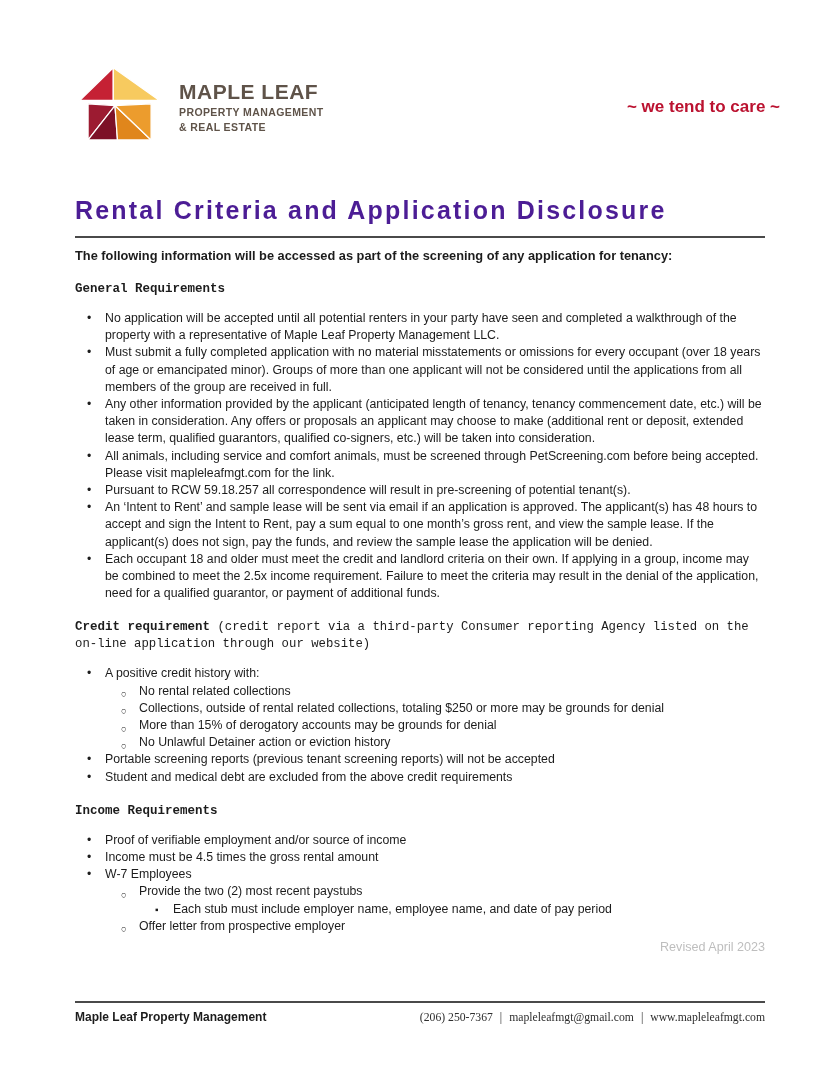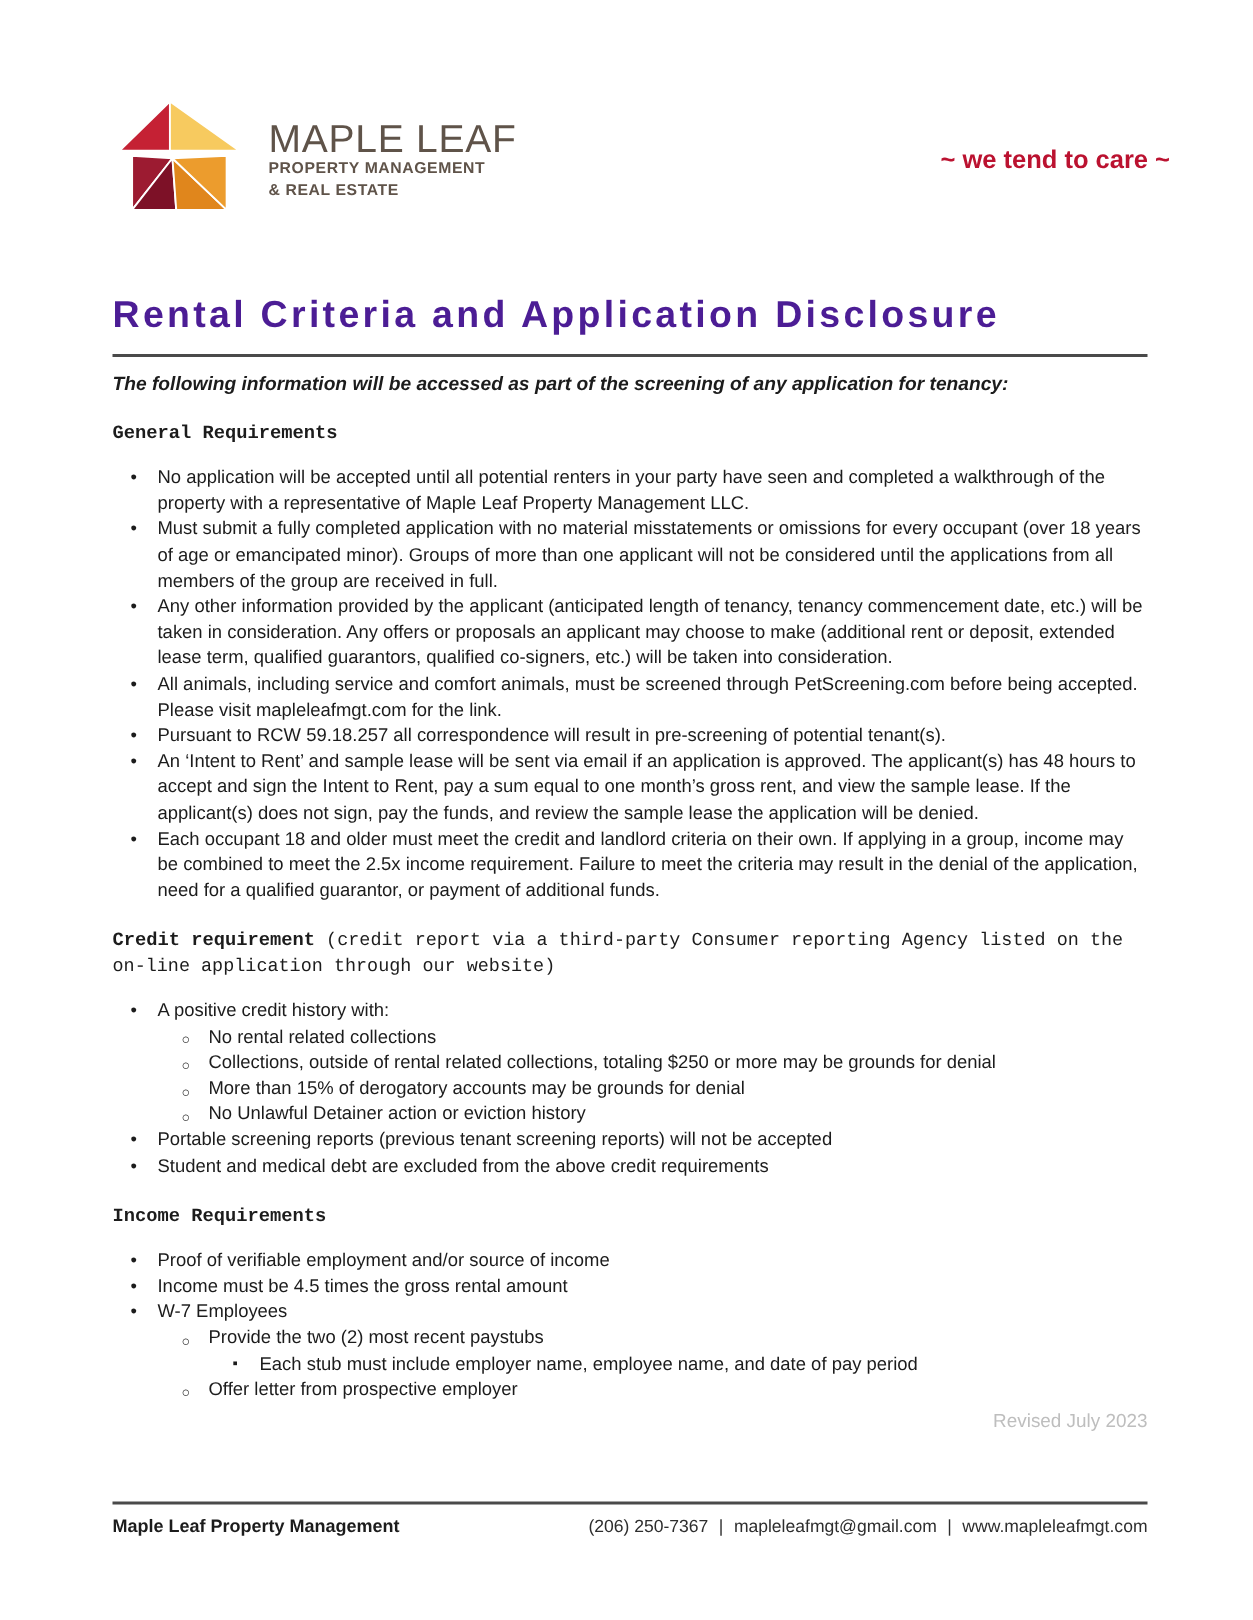--- a/index.html
+++ b/index.html
@@ -8,49 +8,49 @@
     position:relative; width:835px; height:1080px; background:#ffffff;
     overflow:hidden; font-family:"Liberation Sans","DejaVu Sans",sans-serif;
     color:#1c1c1c;
   }
 
   
   .letterhead { position:absolute; top:64px; left:78px; right:55px; height:90px; }
   .brand { display:flex; align-items:flex-start; }
   .logo-svg { width:84px; height:78px; display:block; }
   .brand-text { margin-left:17px; padding-top:17px; color:#5F5349; }
-  .brand-name { font-size:26px; font-weight:normal; letter-spacing:.5px; line-height:22px; }
+  .brand-name { font-size:21px; font-weight:bold; letter-spacing:.5px; line-height:22px; }
   .brand-sub  { font-size:10.5px; font-weight:bold; letter-spacing:.4px; margin-top:3px; line-height:12px; }
   .tagline { position:absolute; top:33px; right:0; color:#BB1230; font-size:17px; font-weight:bold; }
 
   
   .doc-main { position:absolute; left:75px; width:690px; top:196px; }
   .doc-title { color:#4c1d95; font-size:25px; font-weight:bold; letter-spacing:2.2px; line-height:28px; }
   .title-rule { border:none; border-top:2px solid #4a4a4a; margin-top:12px; }
-  .intro { font-weight:bold; font-size:12.8px; margin-top:10px; line-height:16px;font-style:italic; }
+  .intro { font-weight:bold; font-size:12.8px; margin-top:10px; line-height:16px; }
 
   .sec-heading { font-size:12.3px; margin-top:17px; line-height:17px;font-family:Liberation Mono, monospace; }
   .sec-heading strong { font-size:12.5px; }
   ul.blist { list-style:none; margin-top:12px; }
   ul.blist li { position:relative; font-size:12.3px; line-height:17.2px; }
   li.lvl1 { padding-left:30px; }
   li.lvl1::before { content:"\2022"; position:absolute; left:12px; }
   li.lvl2 { padding-left:64px; }
   li.lvl2::before { content:"\25CB"; position:absolute; left:46px; font-size:9.5px; top:2.5px; }
   li.lvl3 { padding-left:98px; }
   li.lvl3::before { content:"\25AA"; position:absolute; left:80px; font-size:10px; top:0; }
 
   .revised { text-align:right; color:#BEBEBE; font-size:12.6px; margin-top:5px; }
 
   
   .page-footer { position:absolute; left:75px; width:690px; top:1001px; }
   .footer-rule { border:none; border-top:2px solid #4a4a4a; }
   .footer-row { display:flex; justify-content:space-between; align-items:baseline; margin-top:7px; }
   .footer-company { font-weight:bold; font-size:12px; }
-  .footer-contact { font-size:11.7px; color:#2e2e2e; }
+  .footer-contact { font-size:11.7px; color:#2e2e2e;font-family:Liberation Serif, serif; }
   .footer-sep { margin:0 7px; color:#2e2e2e; }
 </style>
 </head>
 <body>
 
 <div class="page">
 
   <header class="letterhead">
     <div class="brand">
       <svg class="logo-svg" viewBox="0 0 100 92" xmlns="http://www.w3.org/2000/svg">
@@ -106,21 +106,21 @@
             <li class="lvl1">Proof of verifiable employment and/or source of income</li>
             <li class="lvl1">Income must be 4.5 times the gross rental amount</li>
             <li class="lvl1">W-7 Employees</li>
             <li class="lvl2">Provide the two (2) most recent paystubs</li>
             <li class="lvl3">Each stub must include employer name, employee name, and date of pay period</li>
             <li class="lvl2">Offer letter from prospective employer</li>
           </ul>
         </section>
       </div>
 
-    <div class="revised">Revised July 2023</div>
+    <div class="revised">Revised April 2023</div>
   </main>
 
   <footer class="page-footer">
     <hr class="footer-rule">
     <div class="footer-row">
       <span class="footer-company">Maple Leaf Property Management</span>
       <span class="footer-contact">
         <span>(206) 250-7367</span><span class="footer-sep">|</span><span>mapleleafmgt@gmail.com</span><span class="footer-sep">|</span><span>www.mapleleafmgt.com</span>
       </span>
     </div>

